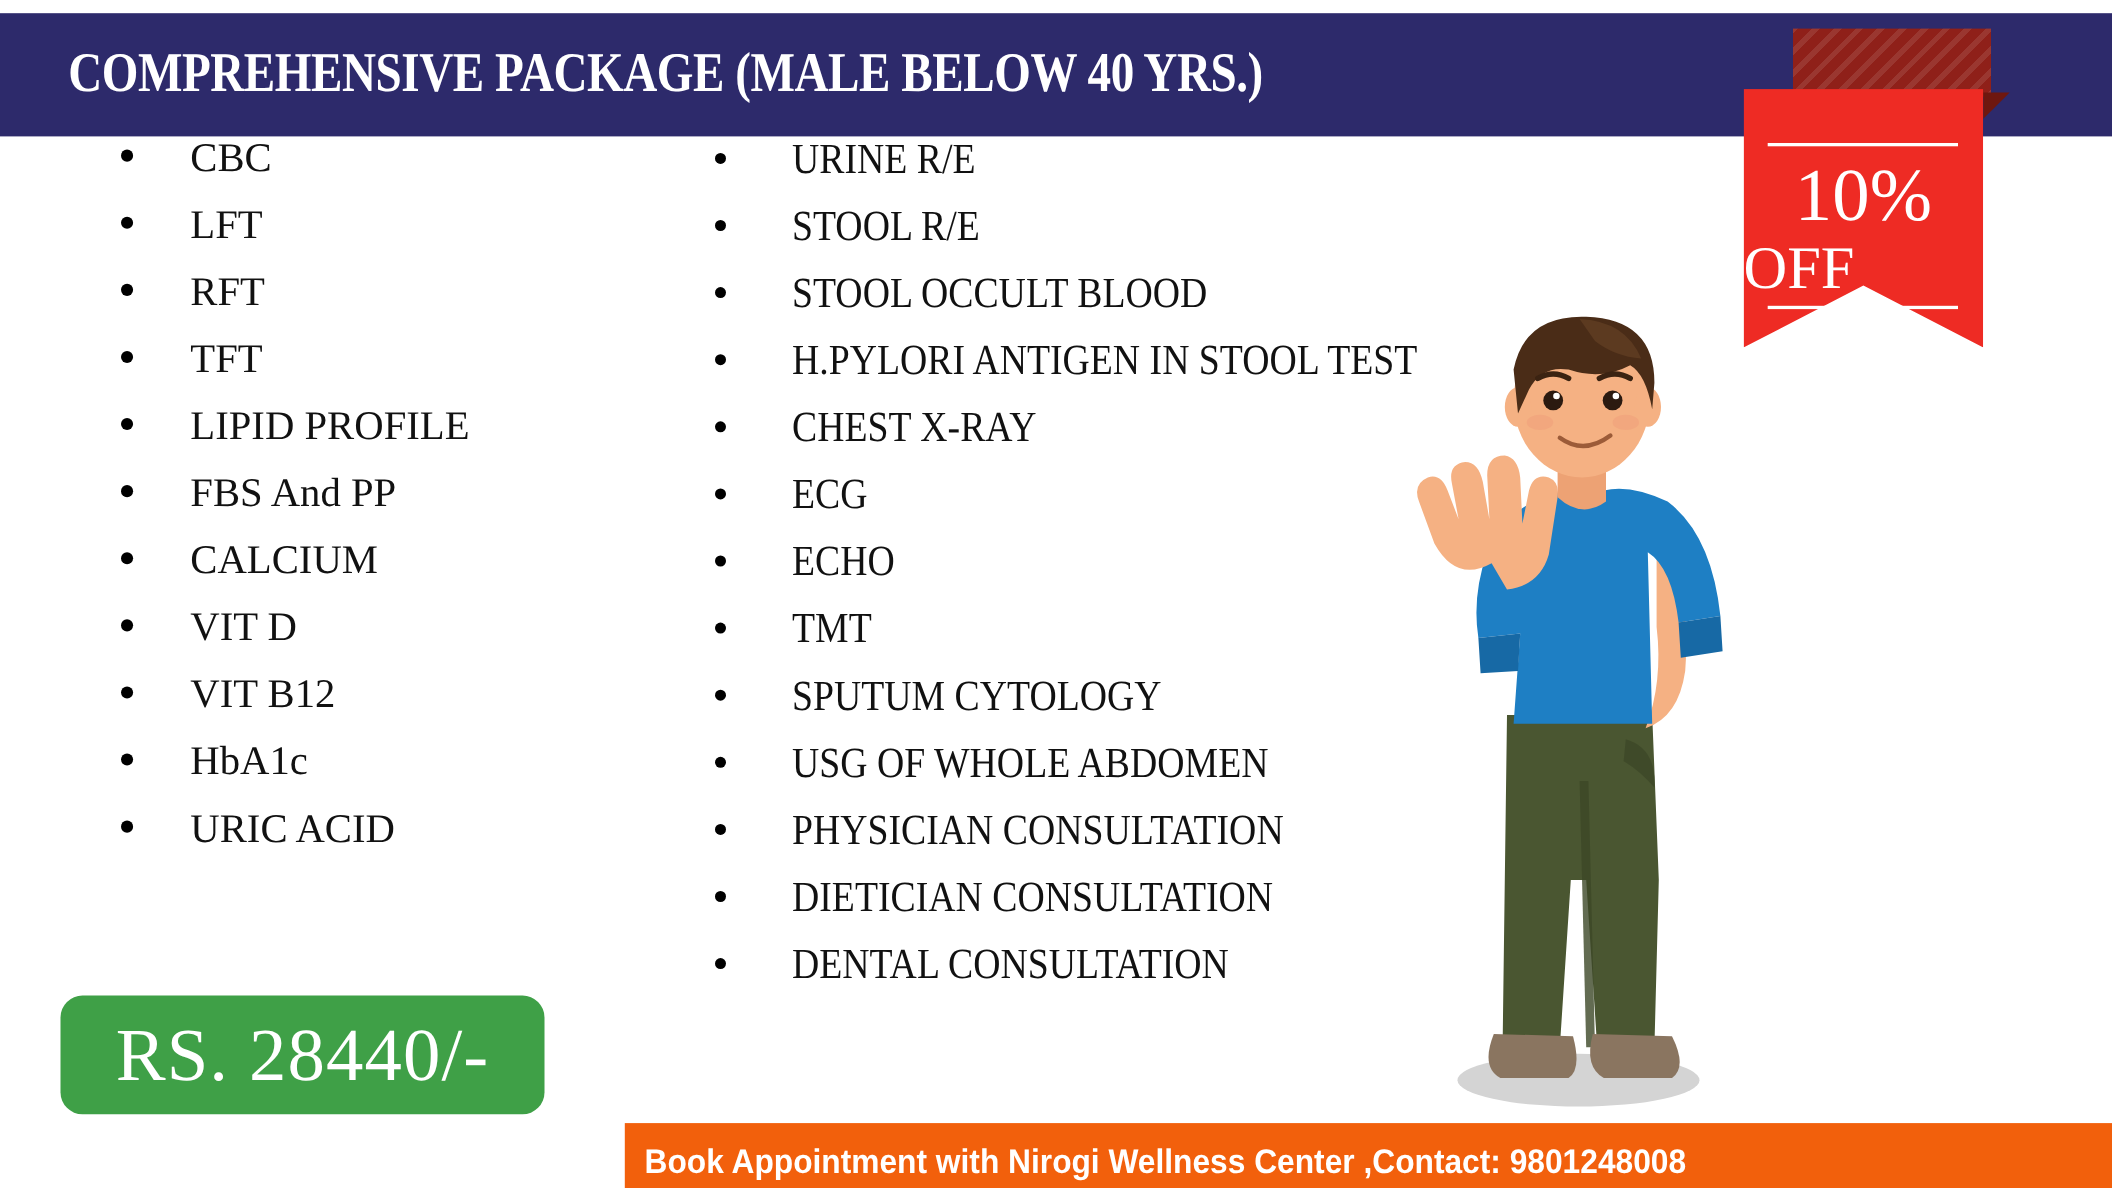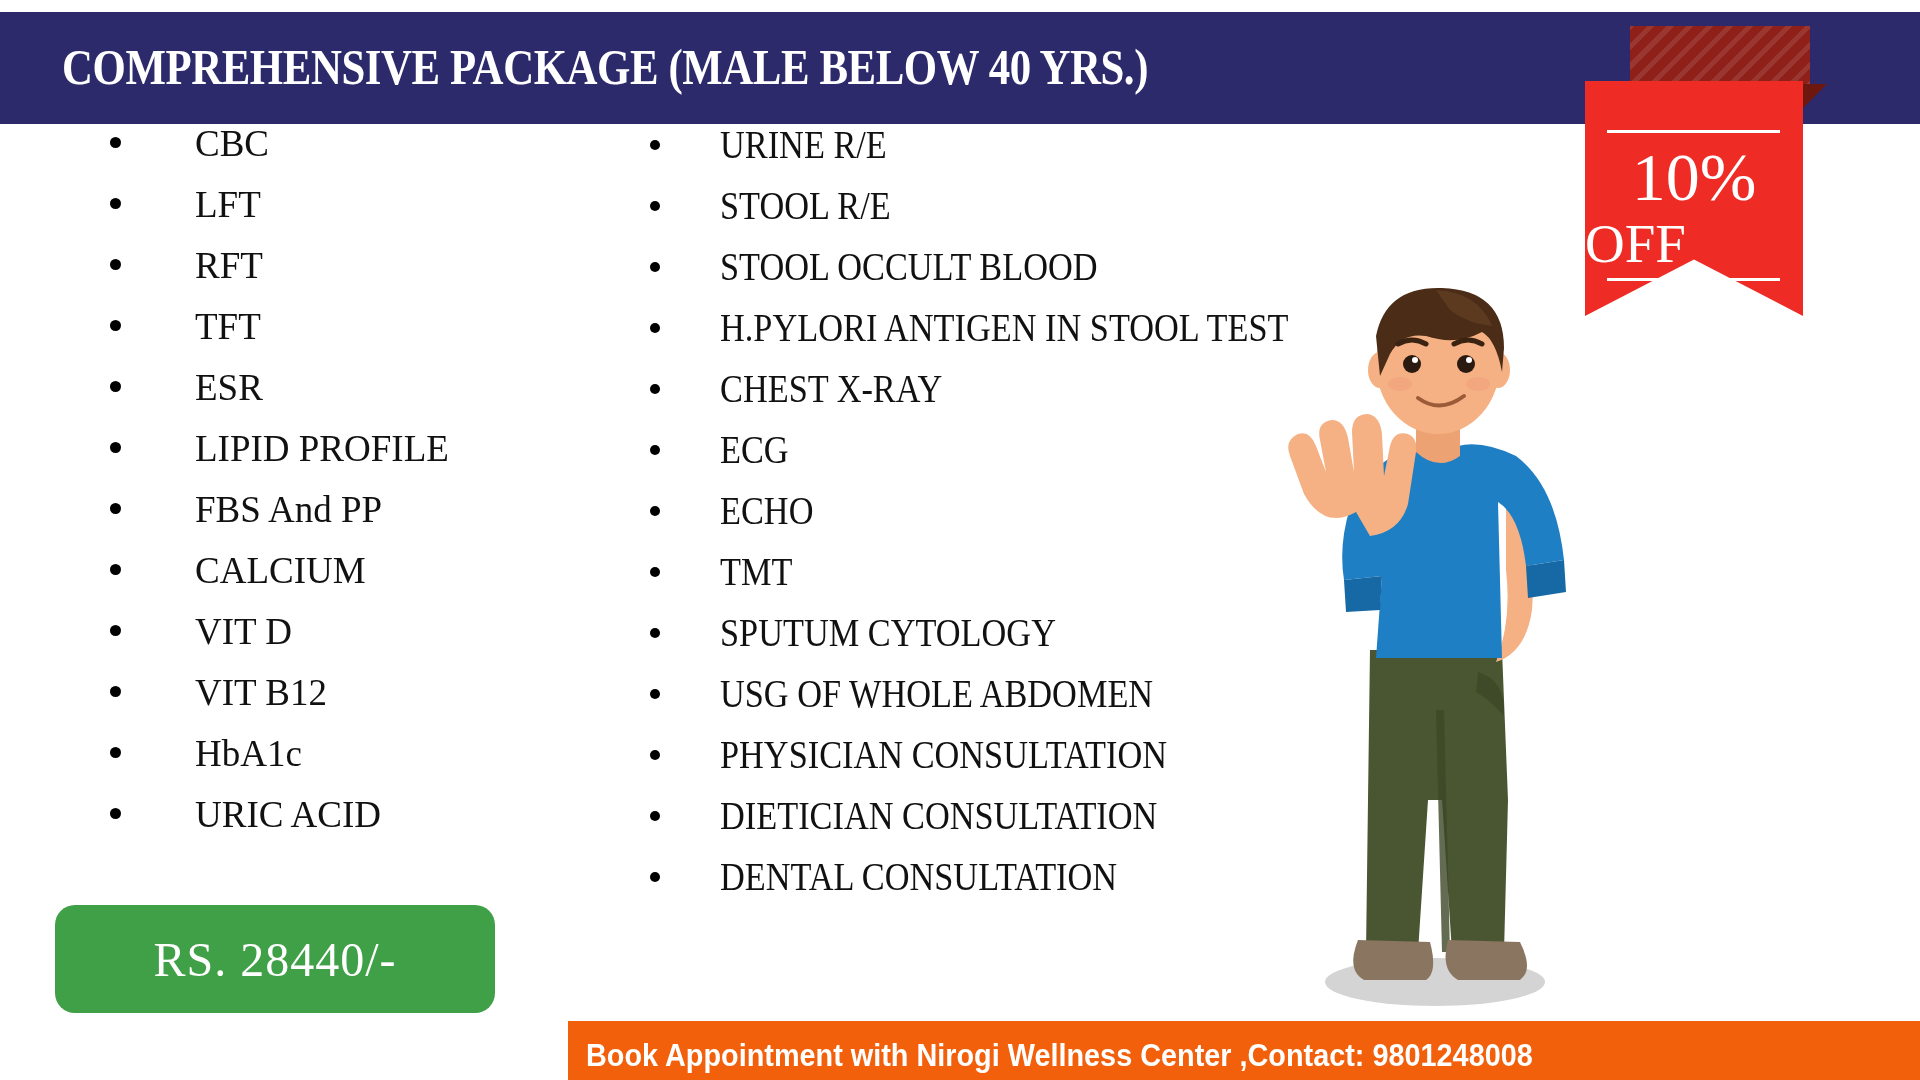--- a/index.html
+++ b/index.html
@@ -31,21 +31,21 @@
 
   
   .col{position:absolute;}
   .col-left{left:110px;top:122px;width:520px;}
   .col-right{left:650px;top:122px;width:760px;}
 
   .item{
     display:flex;align-items:baseline;
     color:#111;
   }
-  .col-left .item{height:61px;font-size:37px;gap:22px;}
+  .col-left .item{height:61px;font-size:37px;}
   .col-right .item{height:61px;font-size:37px;}
 
   .bullet{
     display:inline-block;
     width:11px;height:11px;border-radius:50%;
     background:#000;
     flex:0 0 auto;
     position:relative;top:-8px;
   }
   .col-left .bullet{margin-right:52px;}
@@ -68,21 +68,21 @@
   .price-badge{
     position:absolute;left:55px;top:905px;
     width:440px;height:108px;
     background:#3fa047;
     border-radius:20px;
     display:flex;align-items:center;justify-content:center;
   }
   .price-text{
     color:#ffffff;
     font-family:"Liberation Serif",serif;
-    font-size:48px;
+    font-size:68px;
     letter-spacing:1px;
     white-space:nowrap;
   }
 
   
   .footer{
     position:absolute;left:568px;top:1021px;
     width:1352px;height:69px;
     background:#f2600c;
     display:flex;align-items:center;
@@ -163,24 +163,20 @@
     <div class="item">
       <span class="bullet"></span>
       <span class="label">RFT</span>
     </div>
     <div class="item">
       <span class="bullet"></span>
       <span class="label">TFT</span>
     </div>
     <div class="item">
       <span class="bullet"></span>
-      <span class="label">ESR</span>
-    </div>
-    <div class="item">
-      <span class="bullet"></span>
       <span class="label">LIPID PROFILE</span>
     </div>
     <div class="item">
       <span class="bullet"></span>
       <span class="label">FBS And PP</span>
     </div>
     <div class="item">
       <span class="bullet"></span>
       <span class="label">CALCIUM</span>
     </div>

